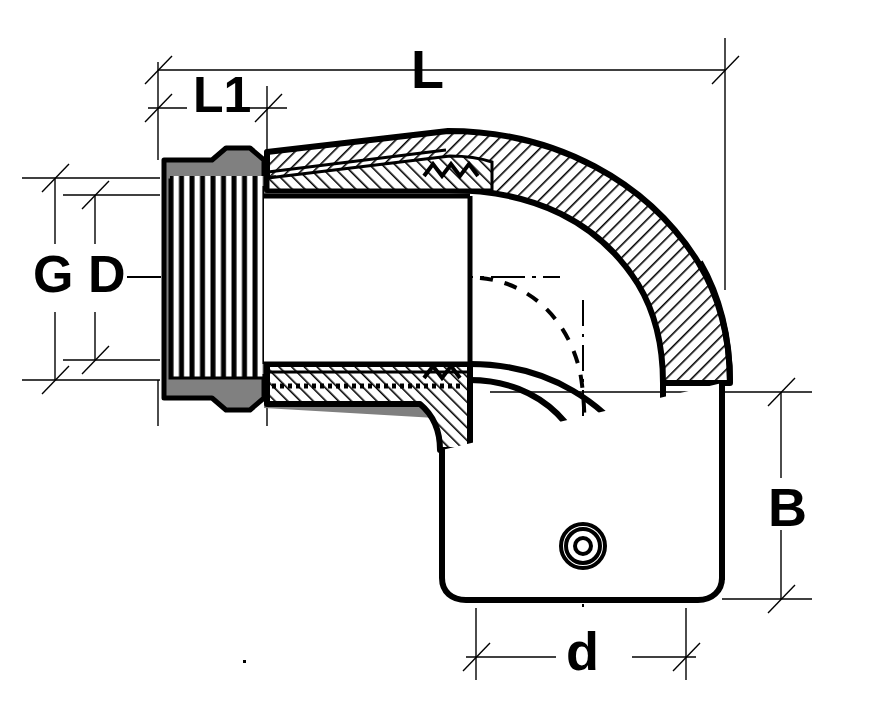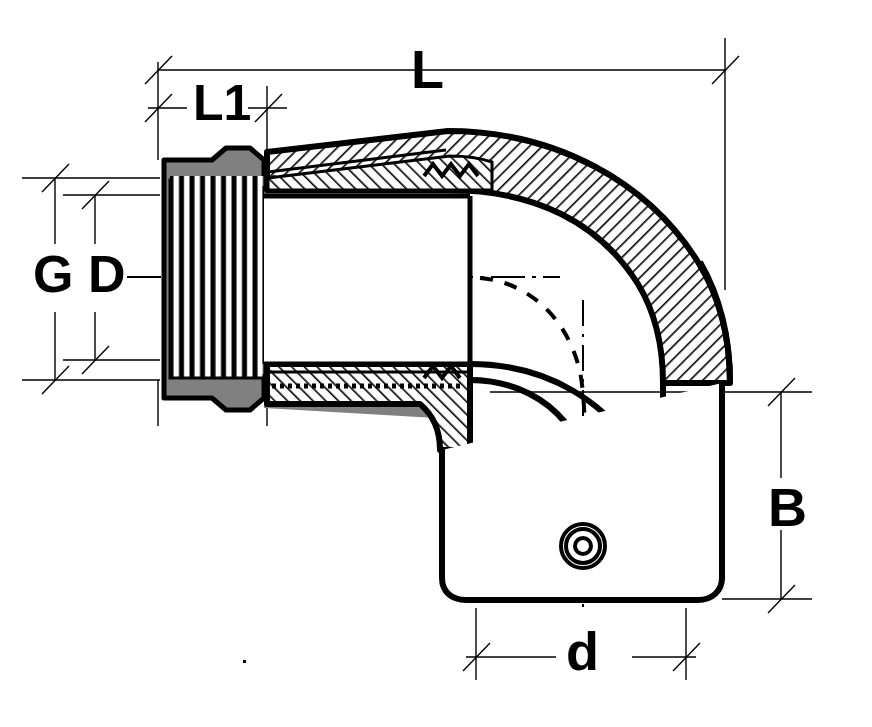--- a/index.html
+++ b/index.html
@@ -27,21 +27,21 @@
   .dim-label {
     position: absolute;
     font-family: "Liberation Sans", sans-serif;
     font-weight: bold;
     color: #000000;
     line-height: 1;
     white-space: nowrap;
     user-select: none;
   }
   .lbl-L   { left: 411px; top: 42px;  font-size: 54px; }
-  .lbl-L1  { left: 193px; top: 78px;  font-size: 50px; }
+  .lbl-L1  { left: 193px; top: 70px;  font-size: 50px; }
   .lbl-G   { left: 33px;  top: 248px; font-size: 52px; }
   .lbl-D   { left: 88px;  top: 248px; font-size: 52px; }
   .lbl-B   { left: 768px; top: 480px; font-size: 54px; }
   .lbl-d   { left: 566px; top: 624px; font-size: 54px; }
 </style>
 </head>
 <body>
 
 <div id="stage">
 

